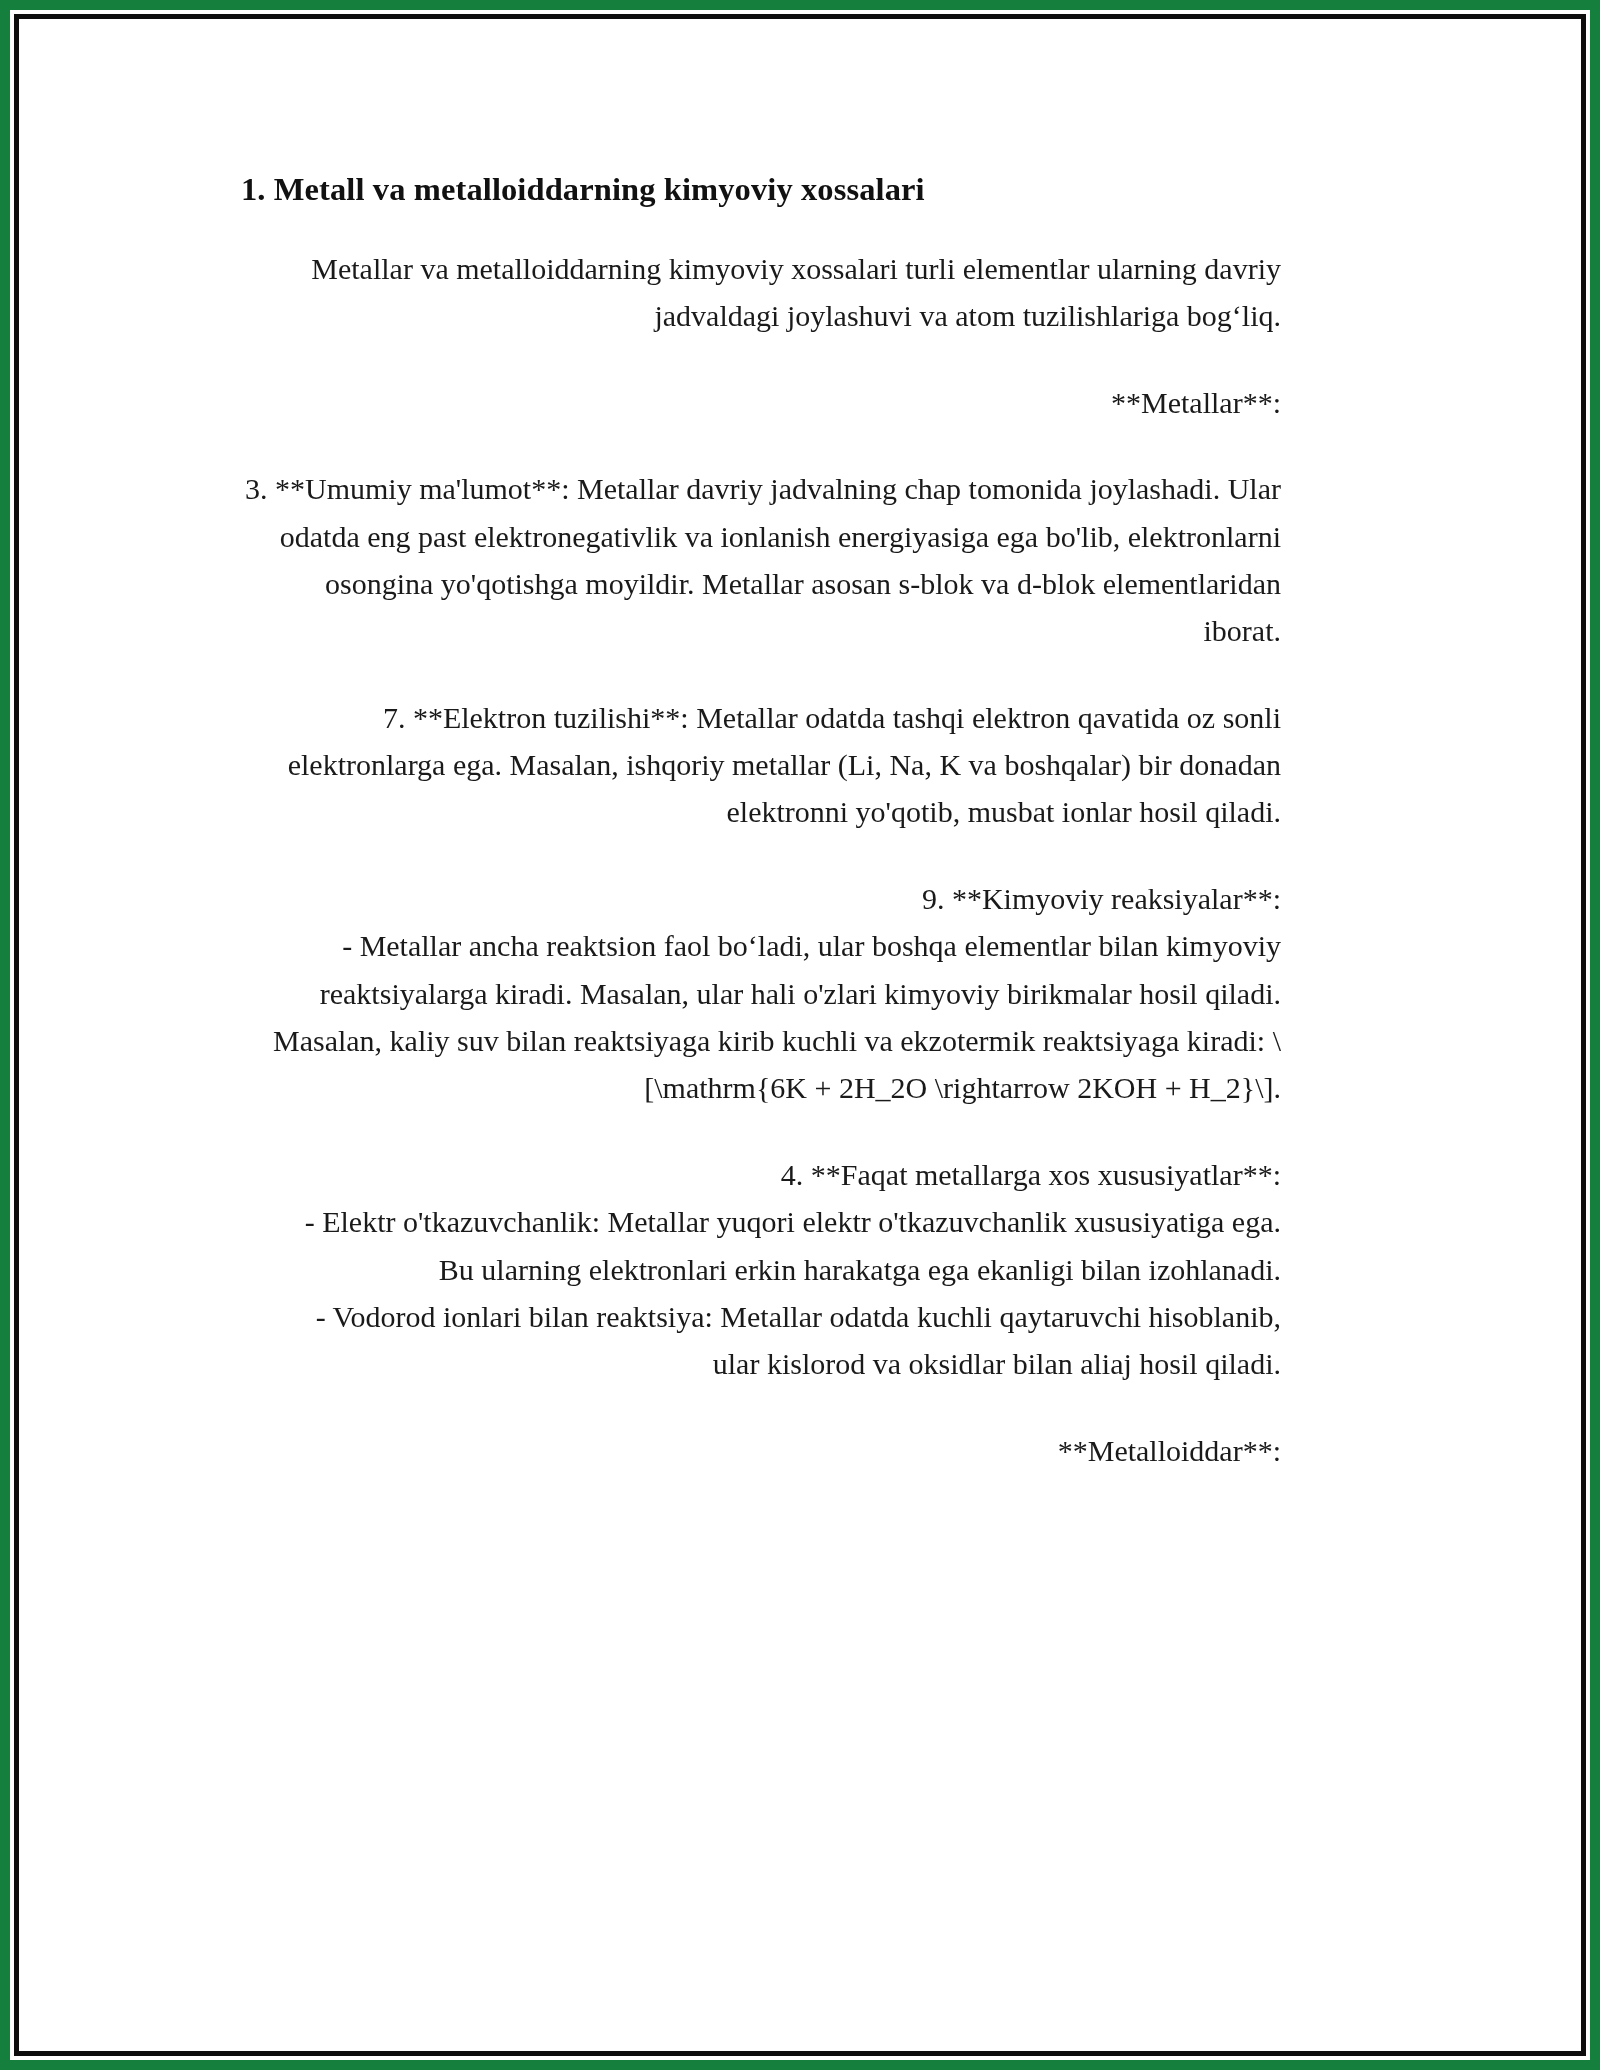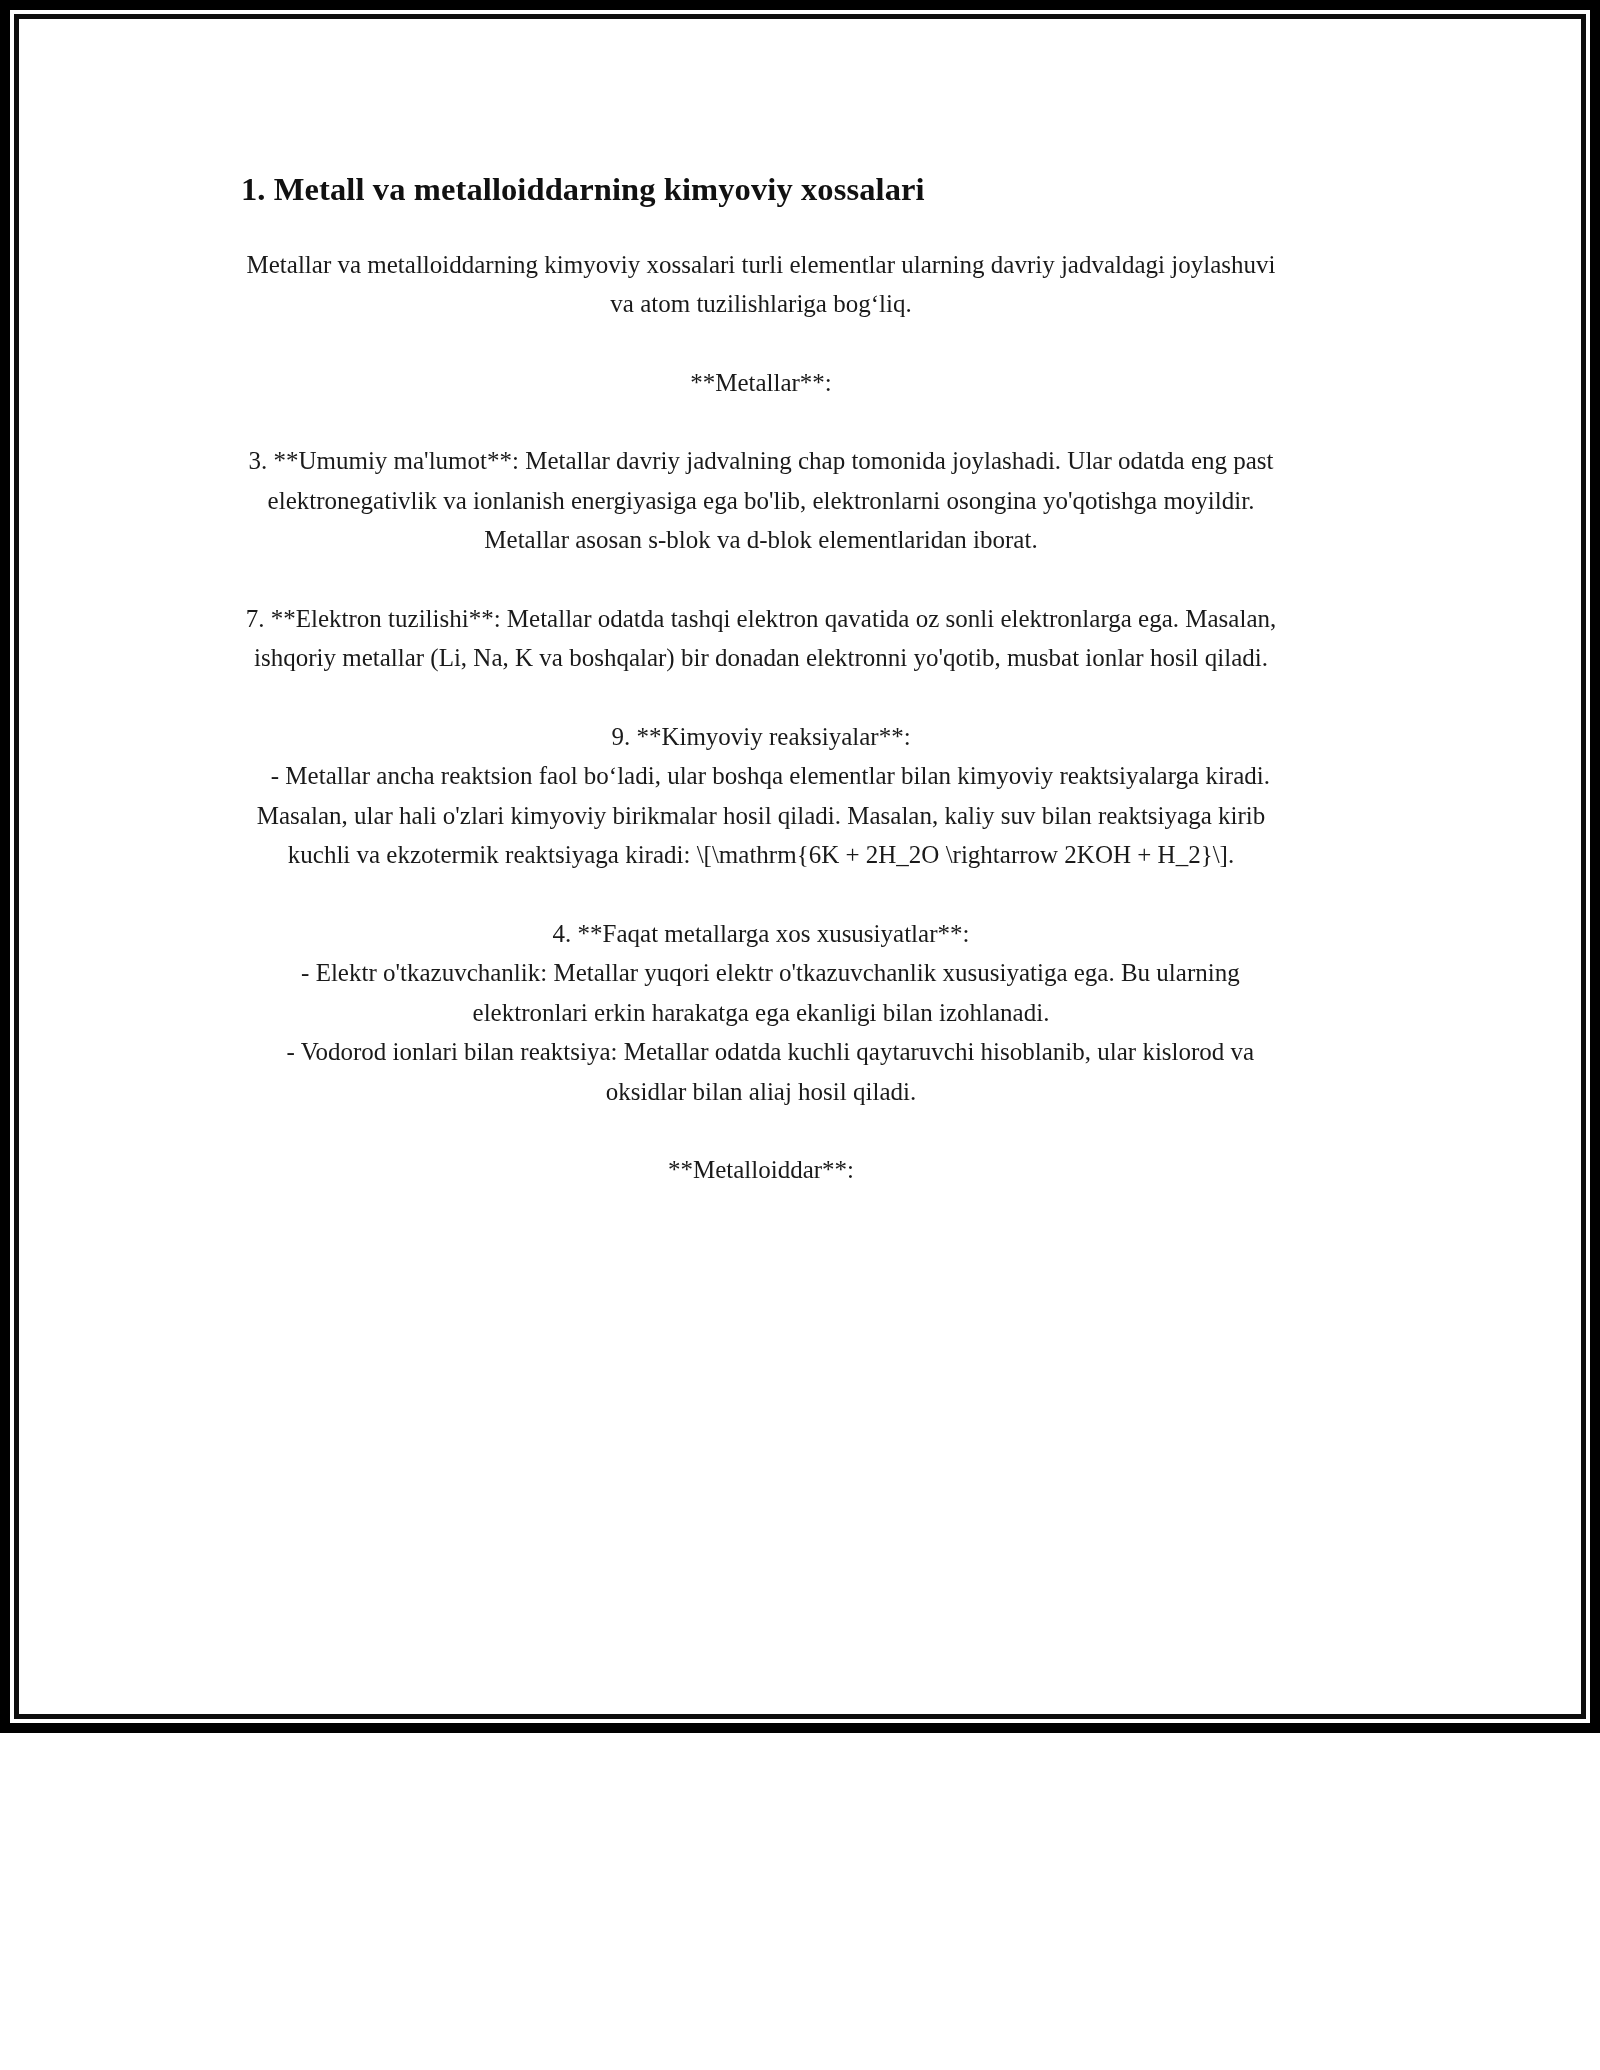--- a/index.html
+++ b/index.html
@@ -5,23 +5,23 @@
 <style>
   html, body {
     margin: 0;
     padding: 0;
     background: #ffffff;
   }
 
   .page-frame {
     position: relative;
     width: 1600px;
-    height: 1733px;
+    height: 2070px;
     box-sizing: border-box;
-    background: #000000;
+    background: #15803d;
     padding: 10px;
     overflow: hidden;
   }
 
   .page-frame-gap {
     width: 100%;
     height: 100%;
     box-sizing: border-box;
     background: #ffffff;
     padding: 4px;
@@ -54,26 +54,26 @@
   .doc-title {
     font-size: 32.5px;
     font-weight: bold;
     line-height: 1.26;
     margin: 0 0 35px 0;
     letter-spacing: 0.1px;
     color: #111111;
   }
 
   .doc-para {
-    font-size: 25px;
+    font-size: 30px;
     line-height: 1.58;
     margin: 0 0 39px 0;
     color: #1a1a1a;
     white-space: pre-wrap;
-    text-align: center;
+    text-align: right;
     hyphens: none;
   }
 
   sup {
     font-size: 0.62em;
     vertical-align: super;
     line-height: 0;
   }
 
   .arrow-glyph {

